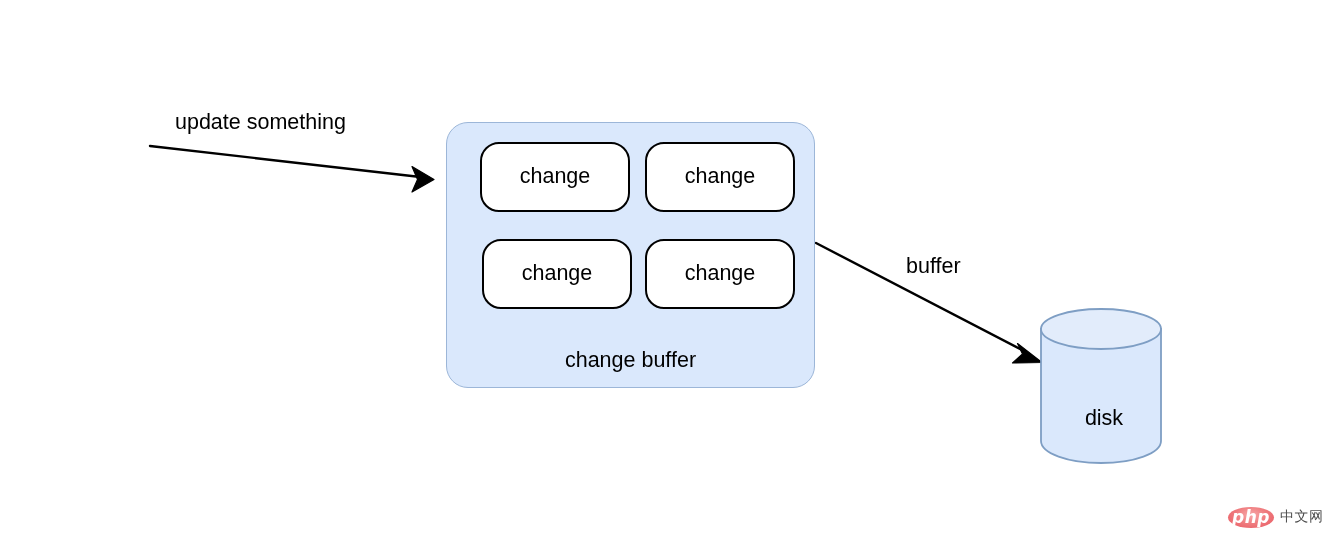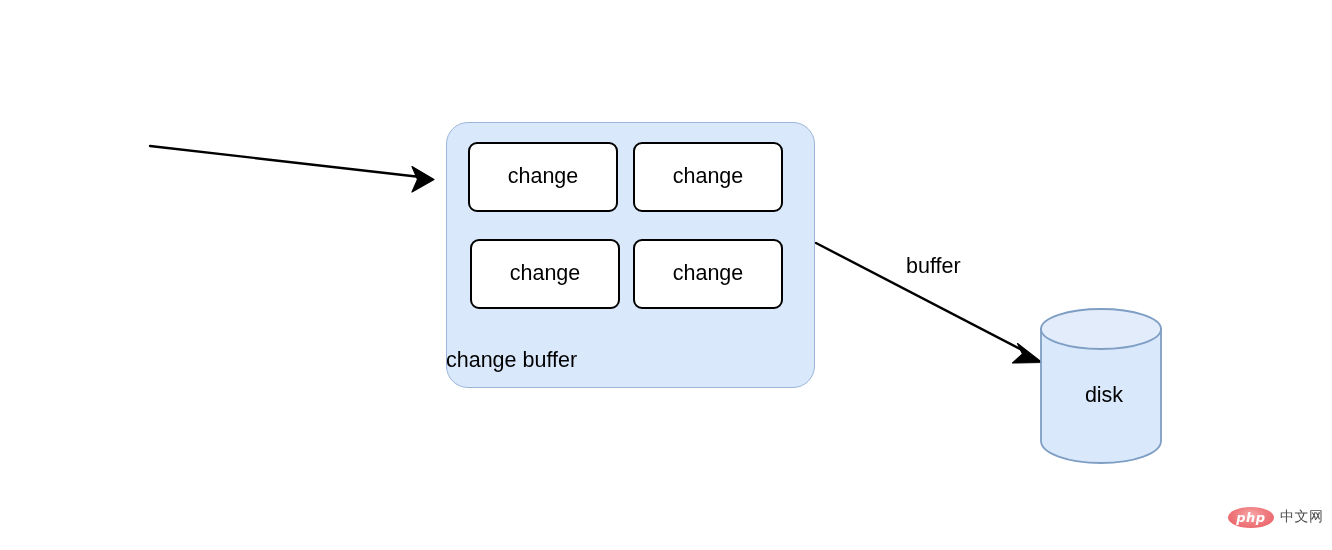--- a/index.html
+++ b/index.html
@@ -36,41 +36,43 @@
     box-sizing: border-box;
     background: #dae8fc;
     border: 1.6px solid #9cb6d8;
     border-radius: 22px;
   }
   .buffer-label {
     position: absolute;
     left: 446px;
     top: 347px;
     width: 369px;
+    text-align: center;
     font-size: 21.5px;
     color: #000000;
     line-height: 26px;
     white-space: nowrap;
   }
 
   
   .change-cell {
     position: absolute;
     box-sizing: border-box;
     width: 150px;
     height: 70px;
     background: #ffffff;
     border: 2.2px solid #000000;
-    border-radius: 9px;
+    border-radius: 19px;
     display: flex;
     align-items: center;
     justify-content: center;
     font-size: 21.5px;
     color: #000000;
     line-height: 1;
+    margin-left: 12px;
   }
   .cell-0 { left: 468px; top: 142px; }
   .cell-1 { left: 633px; top: 142px; }
   .cell-2 { left: 470px; top: 239px; }
   .cell-3 { left: 633px; top: 239px; }
 
   
   .edge-label {
     position: absolute;
     font-size: 21.5px;
@@ -78,21 +80,21 @@
     line-height: 26px;
     white-space: nowrap;
   }
   .label-update { left: 175px; top: 109px; }
   .label-merge  { left: 906px; top: 253px; }
 
   
   .disk-label {
     position: absolute;
     left: 1041px;
-    top: 382px;
+    top: 405px;
     width: 126px;
     text-align: center;
     font-size: 21.5px;
     color: #000000;
     line-height: 26px;
     white-space: nowrap;
   }
 
   
   .watermark {
@@ -108,21 +110,21 @@
     width: 46px;
     height: 21px;
     border-radius: 50%;
     background: radial-gradient(ellipse at 50% 38%, #f7a9a9 0%, #ef7b7e 48%, #e8565f 100%);
     display: flex;
     align-items: center;
     justify-content: center;
     font-family: "DejaVu Sans", sans-serif;
     font-style: italic;
     font-weight: bold;
-    font-size: 13px;
+    font-size: 17px;
     color: #ffffff;
     letter-spacing: 0.5px;
   }
   .wm-text {
     font-family: "DejaVu Sans", sans-serif;
     font-size: 14px;
     color: #4d4d4d;
     letter-spacing: 0.5px;
     white-space: nowrap;
   }
@@ -163,20 +165,21 @@
   </div>
   <div class="change-cell cell-2">
     <span>change</span>
   </div>
   <div class="change-cell cell-3">
     <span>change</span>
   </div>
 
   <div class="buffer-label">change buffer</div>
 
+  <div class="edge-label label-update">update something</div>
   <div class="edge-label label-merge">buffer</div>
 
   <div class="disk-label">disk</div>
 
   <div class="watermark">
     <div class="wm-badge">php</div>
     <div class="wm-text">中文网</div>
   </div>
 
 </div>

